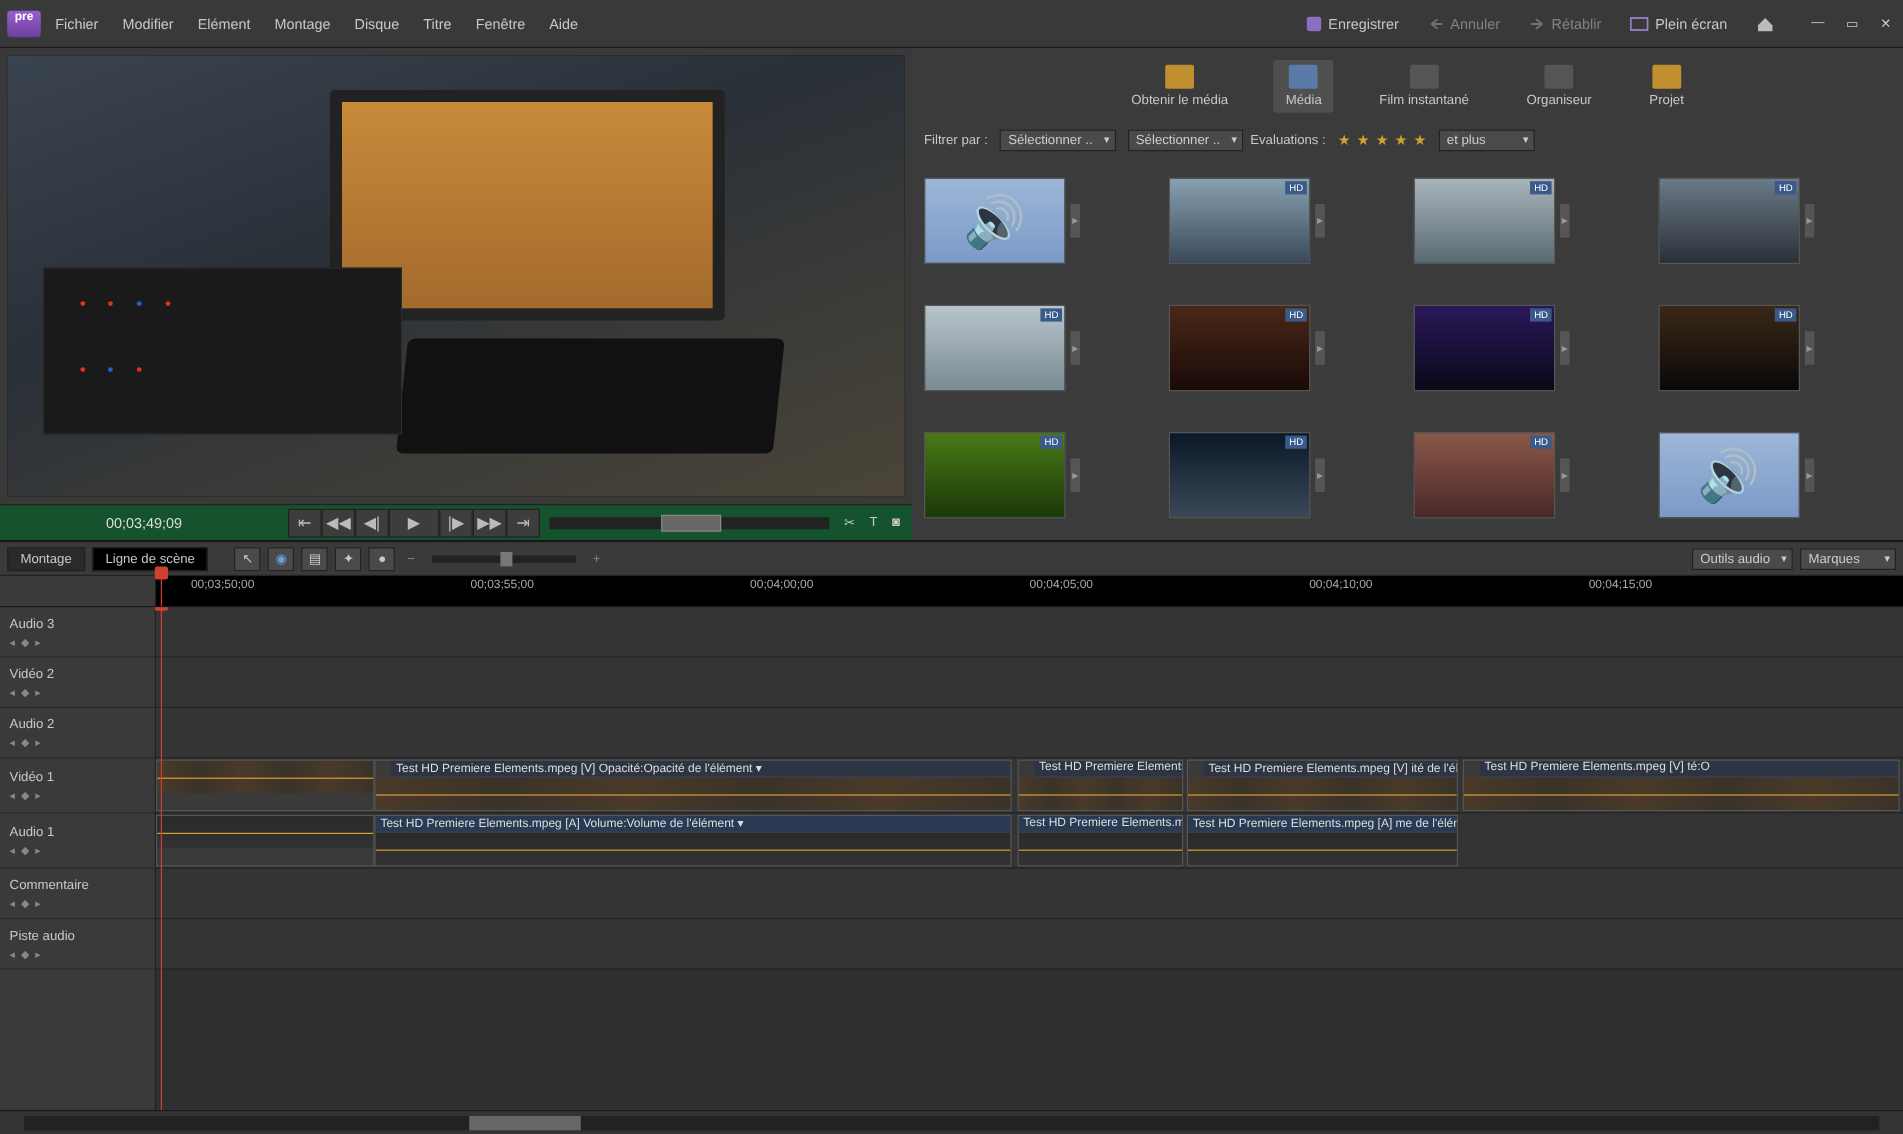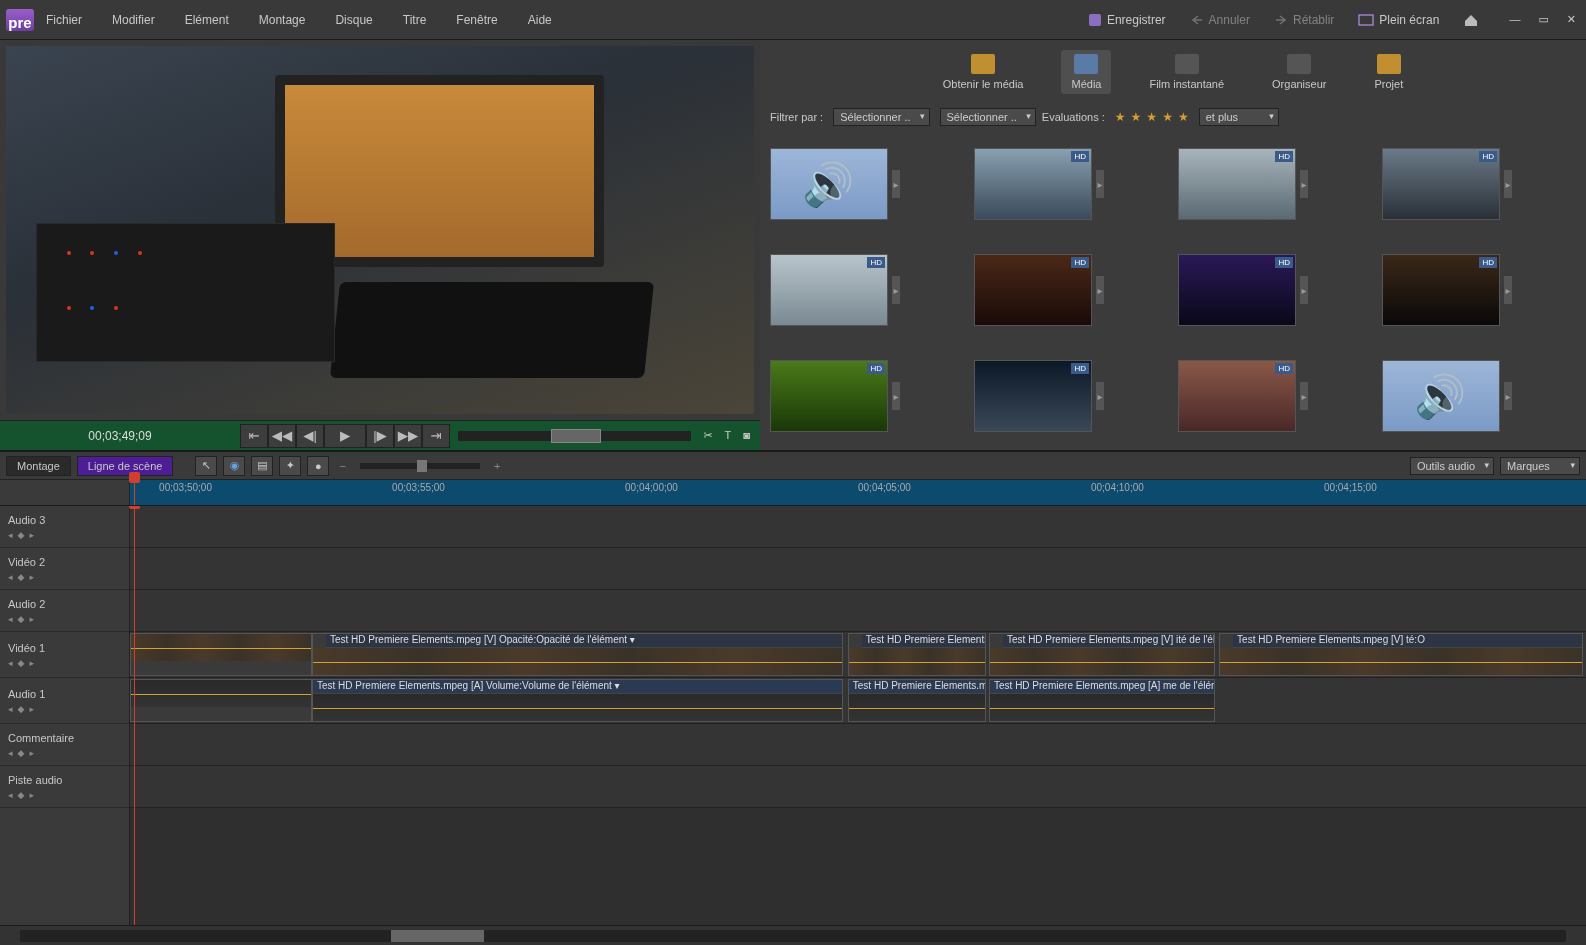--- a/index.html
+++ b/index.html
@@ -1,21 +1,21 @@
 <!DOCTYPE html>
 <html><head>
 <meta charset="utf-8">
 <style>
 * { margin: 0; padding: 0; box-sizing: border-box; font-family: "Segoe UI", Tahoma, sans-serif; }
 body { background: #2b2b2b; color: #c8c8c8; font-size: 11px; width: 1586px; height: 945px; overflow: hidden; }
 
 
 .menubar { height: 40px; background: #393939; display: flex; align-items: center; padding: 0 6px; border-bottom: 1px solid #1a1a1a; }
-.app-icon { width: 28px; height: 22px; background: linear-gradient(#9a5fc9,#6c3fa0); border-radius: 3px; display:flex; align-items:flex-end; justify-content:center; color:#fff; font-size:15px; font-weight:bold; margin-right:10px;}
-.menu-items { display: flex; gap: 26px; font-size: 12px; }
+.app-icon { width: 28px; height: 22px; background: linear-gradient(#9a5fc9,#6c3fa0); border-radius: 3px; display:flex; align-items:flex-start; justify-content:center; color:#fff; font-size:10px; font-weight:bold; margin-right:10px;}
+.menu-items { display: flex; gap: 16px; font-size: 12px; }
 .menu-items span { cursor: pointer; padding: 4px 2px; }
 .menubar-right { margin-left: auto; display: flex; align-items: center; gap: 12px; }
 .mbar-btn { display:flex; align-items:center; gap:5px; font-size:12px; cursor:pointer; padding:3px 6px; border-radius:3px;}
 .mbar-btn.disabled{opacity:.5;}
 .win-controls { display:flex; gap:10px; margin-left:8px;}
 .win-controls span{cursor:pointer; padding:2px 4px;}
 
 
 .upper { height: 410px; display: flex; }
 .preview-panel { width: 760px; background:#393939; display:flex; flex-direction:column; }
@@ -60,29 +60,29 @@
 .media-item{display:flex;align-items:center;gap:4px;}
 .thumb{width:118px;height:72px;background:#222;border:1px solid #555;position:relative;overflow:hidden;}
 .thumb.audio{background:linear-gradient(#9db6d8,#7a9ac6);}
 .audio-icon{position:absolute;inset:0;display:flex;align-items:center;justify-content:center;color:#3a5a8a;font-size:42px;}
 .badge{position:absolute;top:2px;right:2px;background:#3a5a8a;color:#fff;font-size:8px;padding:1px 3px;}
 .play-handle{width:8px;height:28px;background:#555;cursor:pointer;font-size:10px;display:flex;align-items:center;justify-content:center;color:#999;}
 
 
 .timeline{height:495px;background:#3a3a3a;display:flex;flex-direction:column;border-top:2px solid #1a1a1a;}
 .tl-toolbar{height:28px;display:flex;align-items:center;background:#3a3a3a;padding:0 6px;gap:6px;border-bottom:1px solid #222;}
-.tl-tab{padding:3px 10px;background:#4c1d95;border:1px solid #222;font-size:11px;cursor:pointer;}
+.tl-tab{padding:3px 10px;background:#000000;border:1px solid #222;font-size:11px;cursor:pointer;}
 .tl-tab.active{background:#2a2a2a;}
 .tl-tool{width:22px;height:20px;background:#4a4a4a;border:1px solid #222;cursor:pointer;display:flex;align-items:center;justify-content:center;}
 .zoom-slider{width:120px;height:6px;background:#222;margin:0 4px;position:relative;}
 .zoom-thumb{position:absolute;left:48%;top:-3px;width:10px;height:12px;background:#777;}
 .tl-toolbar .spacer{flex:1;}
 .ruler-row{height:26px;display:flex;background:#333;border-bottom:1px solid #1a1a1a;}
 .track-header-col{width:130px;background:#3a3a3a;border-right:1px solid #222;}
-.ruler{flex:1;position:relative;background:#0c4a6e;font-size:10px;}
+.ruler{flex:1;position:relative;background:#000000;font-size:10px;}
 .ruler-mark{position:absolute;top:2px;color:#aaa;font-size:10px;}
 .playhead{position:absolute;top:0;bottom:0;width:1px;background:#d04030;z-index:5;}
 .playhead::before{content:"";position:absolute;top:-8px;left:-5px;width:11px;height:11px;background:#d04030;border-radius:2px;}
 .tracks{flex:1;display:flex;overflow:hidden;}
 .track-headers{width:130px;display:flex;flex-direction:column;background:#3a3a3a;border-right:1px solid #222;}
 .track-h{border-bottom:1px solid #2a2a2a;padding:6px 8px;font-size:11px;display:flex;flex-direction:column;gap:4px;justify-content:center;}
 .track-h.small{height:42px;}
 .track-h.med{height:46px;}
 .track-sub{display:flex;gap:5px;font-size:9px;color:#888;}
 .track-sub span{cursor:pointer;}

